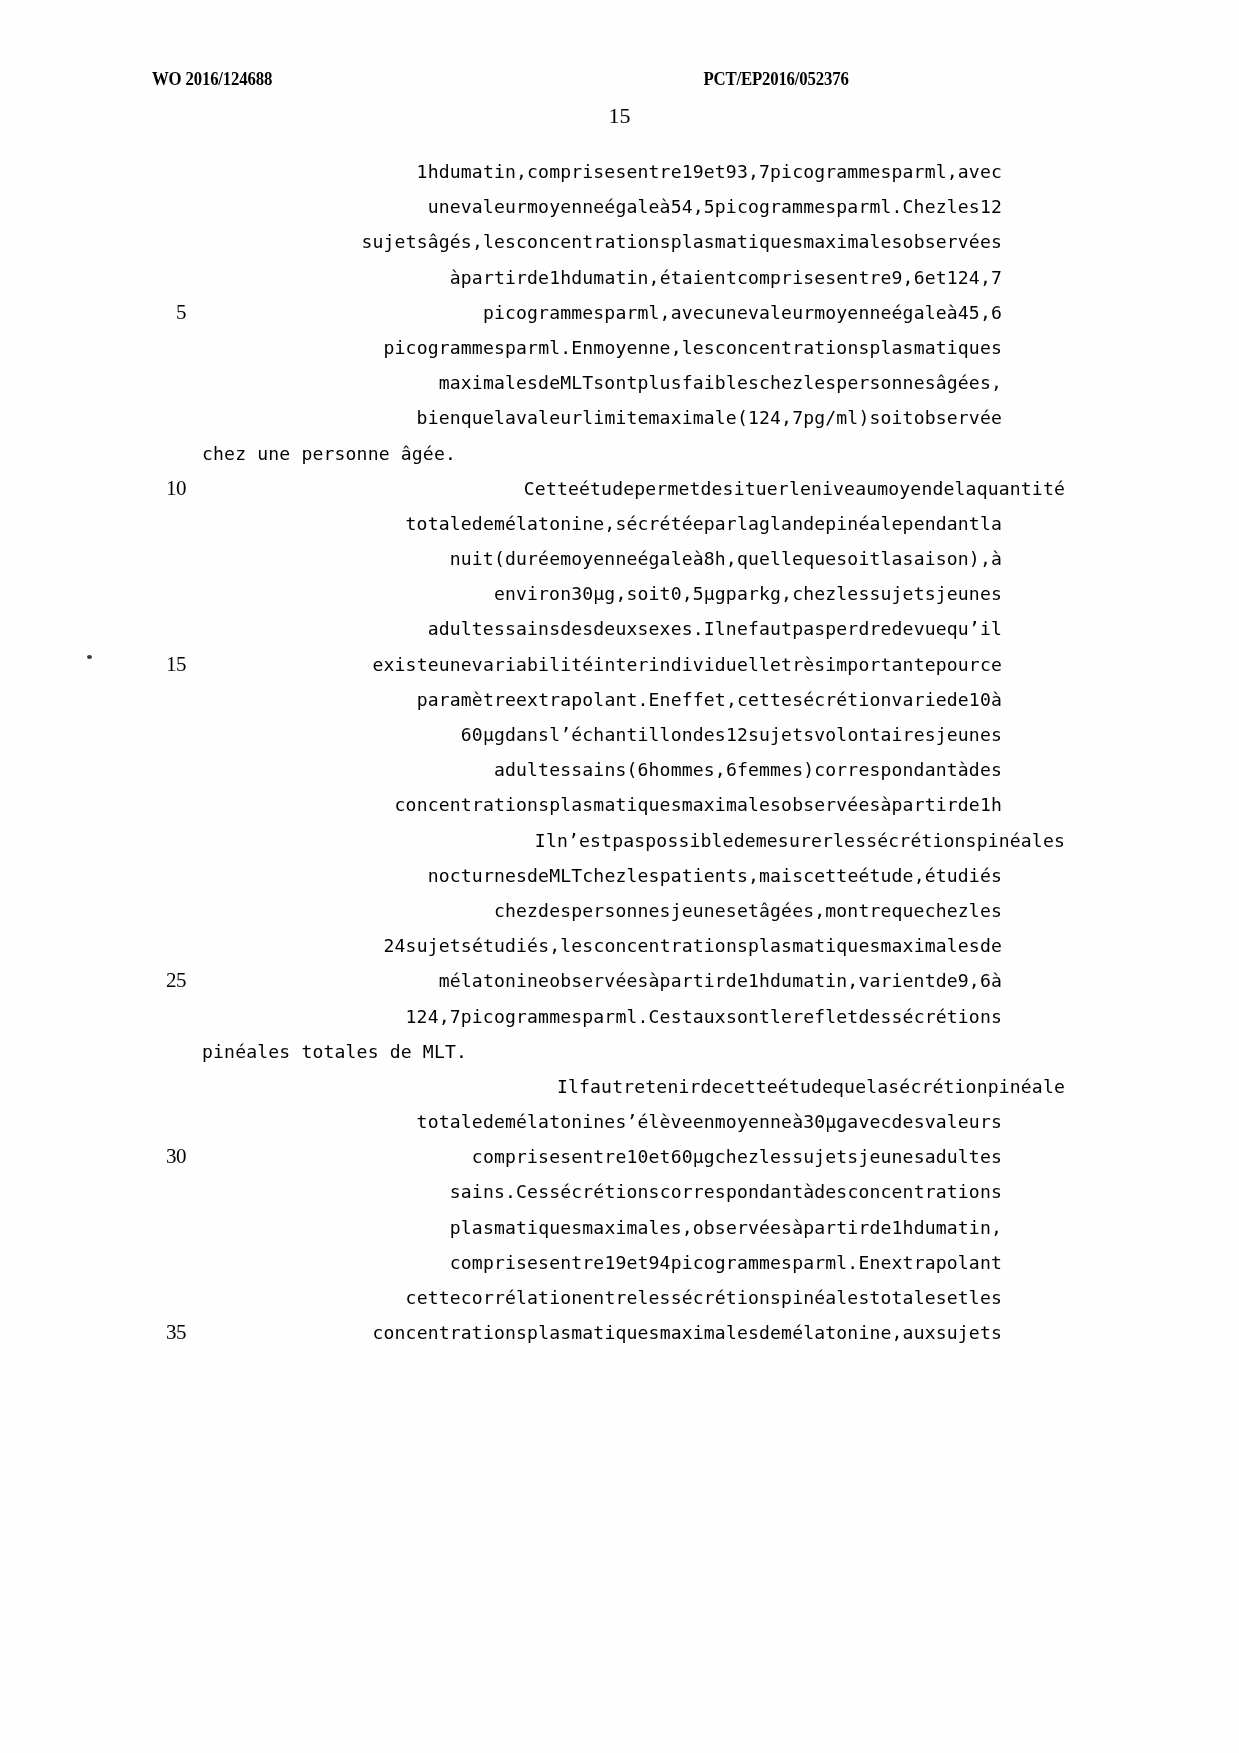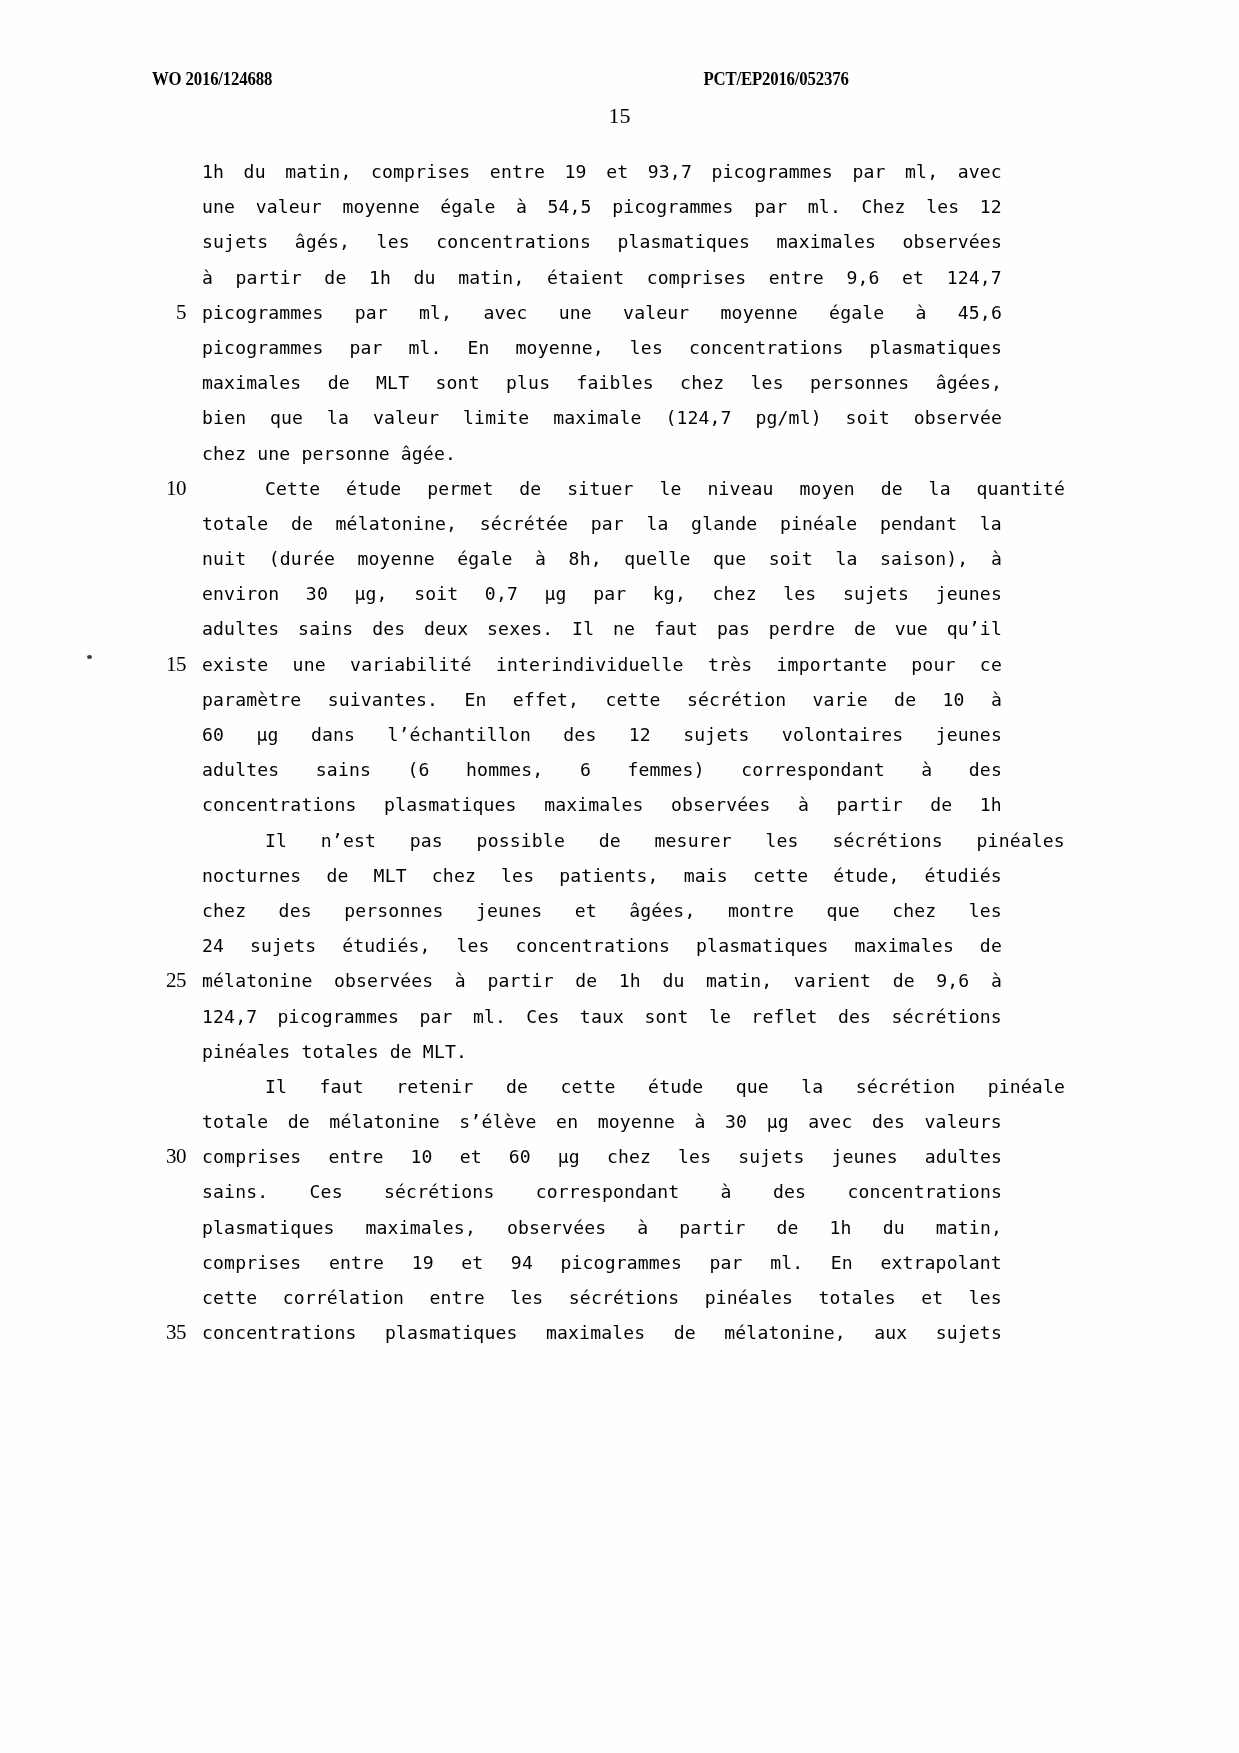--- a/index.html
+++ b/index.html
@@ -97,21 +97,21 @@
     font-family: "DejaVu Sans Mono", "Liberation Mono", monospace;
     font-size: 18.1px;
     line-height: 35.2px;
     letter-spacing: 0.15px;
     white-space: pre;
     display: flex;
   }
   
   .line-text.justify {
     display: flex;
-    justify-content: space-between;
+    justify-content: flex-end;
     white-space: normal;
   }
   .line-text.justify > span { white-space: pre; }
 
   .line-text.indent { padding-left: 63px; }
 </style>
 </head>
 <body>
 
 <div class="page">
@@ -299,21 +299,21 @@
           <span>à</span>
         </div>
       </div>
       <div class="line-row">
         <div class="line-no"></div>
         <div class="line-text justify">
           <span>environ</span>
           <span>30</span>
           <span>µg,</span>
           <span>soit</span>
-          <span>0,7</span>
+          <span>0,5</span>
           <span>µg</span>
           <span>par</span>
           <span>kg,</span>
           <span>chez</span>
           <span>les</span>
           <span>sujets</span>
           <span>jeunes</span>
         </div>
       </div>
       <div class="line-row">
@@ -344,21 +344,21 @@
           <span>très</span>
           <span>importante</span>
           <span>pour</span>
           <span>ce</span>
         </div>
       </div>
       <div class="line-row">
         <div class="line-no"></div>
         <div class="line-text justify">
           <span>paramètre</span>
-          <span>suivantes.</span>
+          <span>extrapolant.</span>
           <span>En</span>
           <span>effet,</span>
           <span>cette</span>
           <span>sécrétion</span>
           <span>varie</span>
           <span>de</span>
           <span>10</span>
           <span>à</span>
         </div>
       </div>

